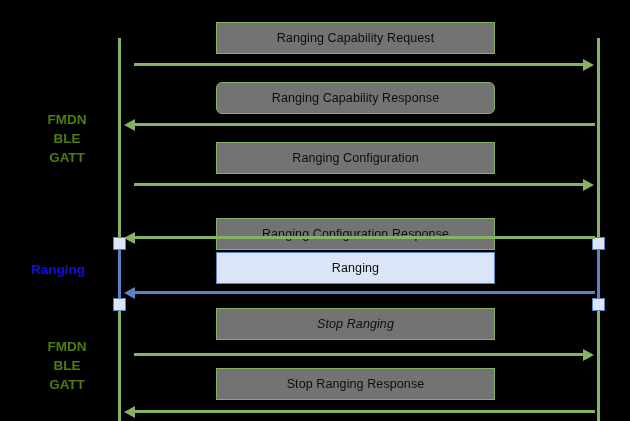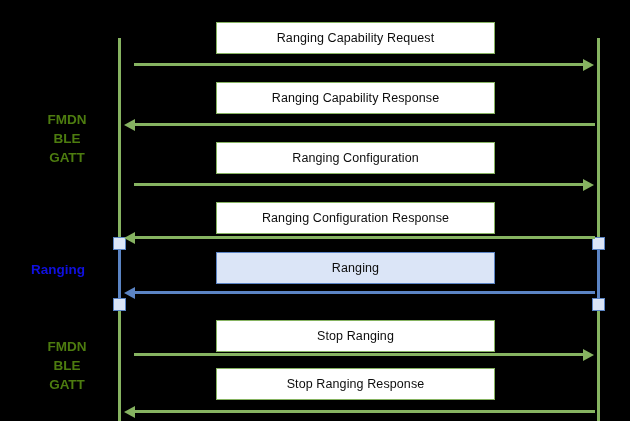--- a/index.html
+++ b/index.html
@@ -47,21 +47,21 @@
     height: 32px;
     box-sizing: border-box;
     display: flex;
     align-items: center;
     justify-content: center;
     font-size: 12.5px;
     color: #0d0d0d;
     letter-spacing: 0.1px;
   }
   .msg-box.green {
-    background: #ffffff;
+    background: #737373;
     border: 1px solid #86b361;
   }
   .msg-box.blue {
     background: #dbe5f7;
     border: 1px solid #5b84c4;
   }
 
   
   .arrow {
     position: absolute;
@@ -126,45 +126,45 @@
       <div class="act-node" style="left: 592px; top: 297.5px;"></div>
     </div>
 
   <div id="messages-layer">
       <div class="msg-box green" style="top: 22px;">
         <span>Ranging Capability Request</span>
       </div>
       <div class="arrow green" style="top: 63px; left: 134px; width: 449px;">
         <div class="arrow-head right green"></div>
       </div>
-      <div class="msg-box green" style="top: 82px;">
+      <div class="msg-box green" style="top: 82px; border-radius: 6px;">
         <span>Ranging Capability Response</span>
       </div>
       <div class="arrow green" style="top: 123px; left: 135px; width: 460px;">
         <div class="arrow-head left green"></div>
       </div>
       <div class="msg-box green" style="top: 142px;">
         <span>Ranging Configuration</span>
       </div>
       <div class="arrow green" style="top: 183px; left: 134px; width: 449px;">
         <div class="arrow-head right green"></div>
       </div>
-      <div class="msg-box green" style="top: 202px;">
+      <div class="msg-box green" style="top: 218px;">
         <span>Ranging Configuration Response</span>
       </div>
       <div class="arrow green" style="top: 236px; left: 135px; width: 460px;">
         <div class="arrow-head left green"></div>
       </div>
       <div class="msg-box blue" style="top: 252px;">
         <span>Ranging</span>
       </div>
       <div class="arrow blue" style="top: 291px; left: 135px; width: 460px;">
         <div class="arrow-head left blue"></div>
       </div>
-      <div class="msg-box green" style="top: 320px;">
+      <div class="msg-box green" style="top: 308px; font-style: italic;">
         <span>Stop Ranging</span>
       </div>
       <div class="arrow green" style="top: 353px; left: 134px; width: 449px;">
         <div class="arrow-head right green"></div>
       </div>
       <div class="msg-box green" style="top: 368px; text-align: right;">
         <span>Stop Ranging Response</span>
       </div>
       <div class="arrow green" style="top: 410px; left: 135px; width: 460px;">
         <div class="arrow-head left green"></div>

